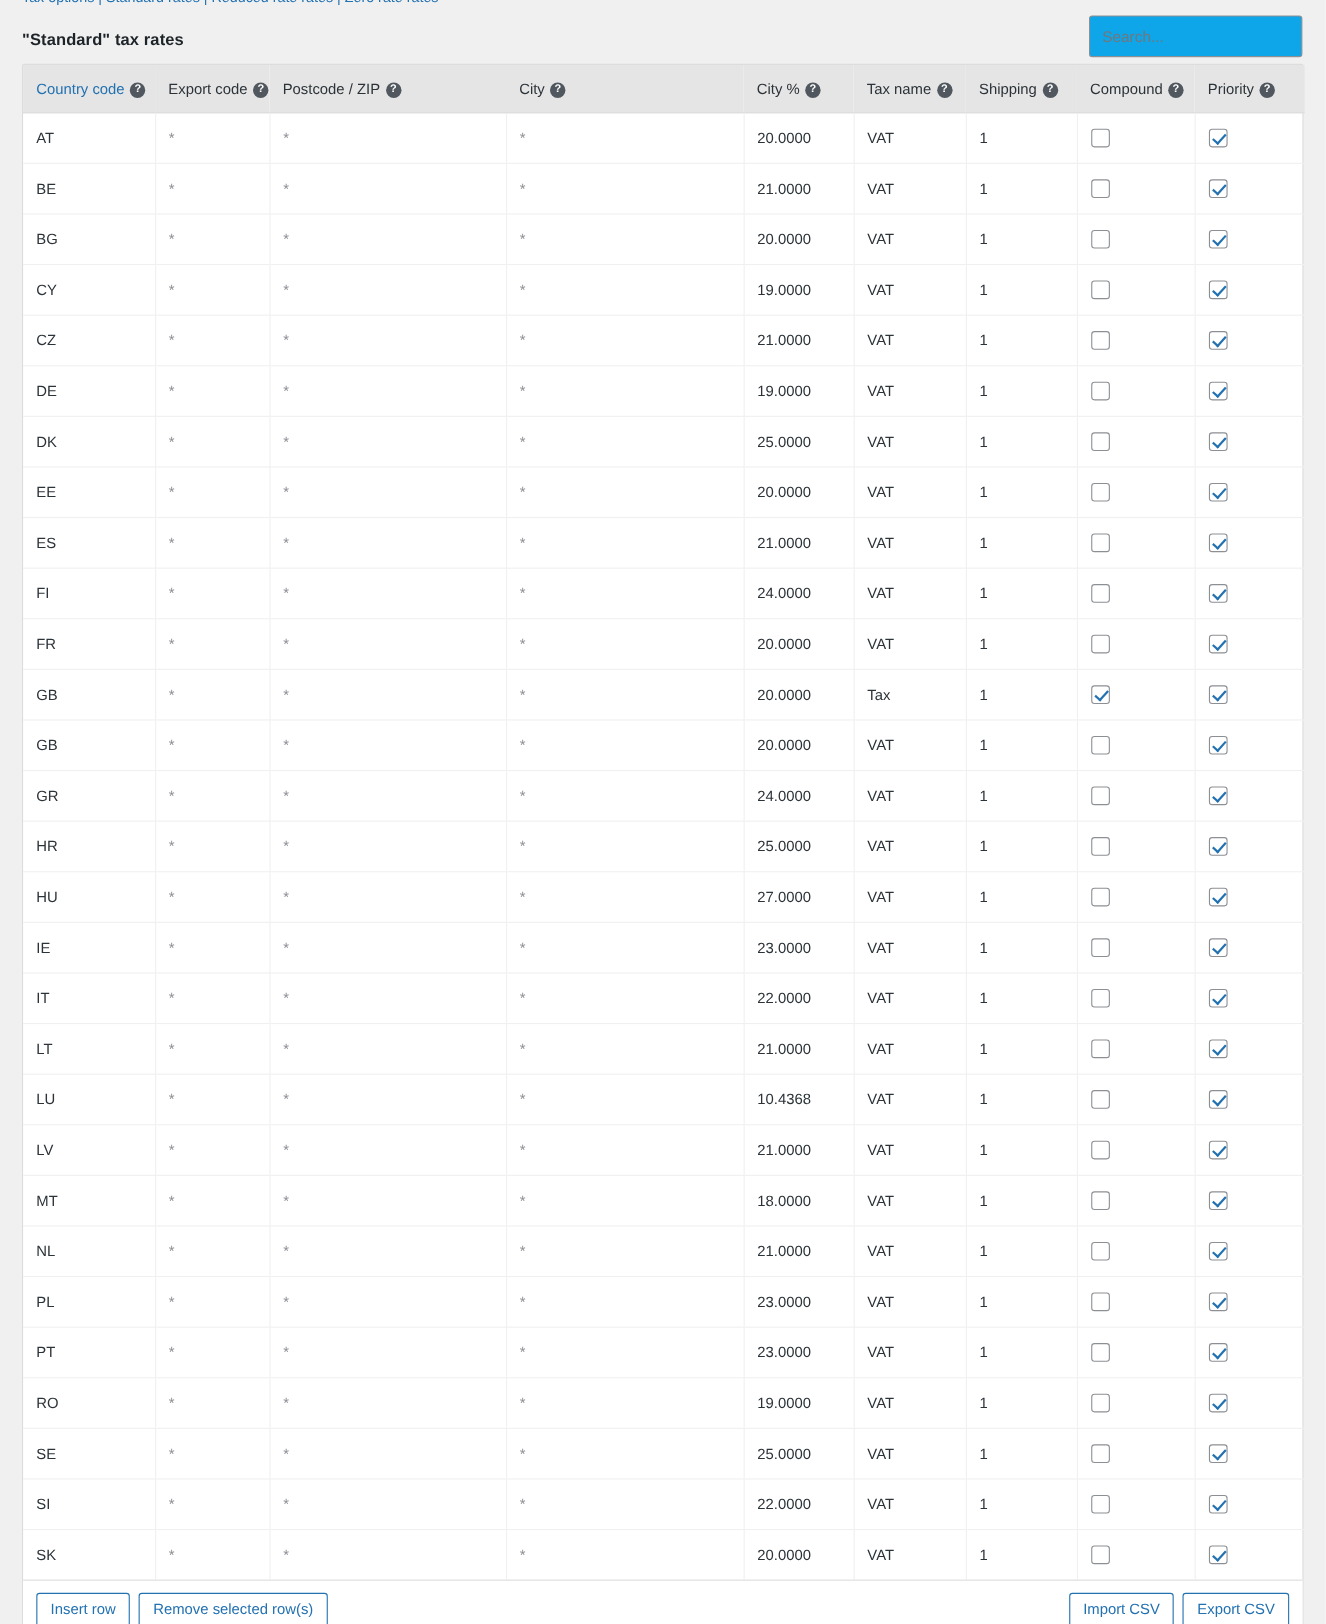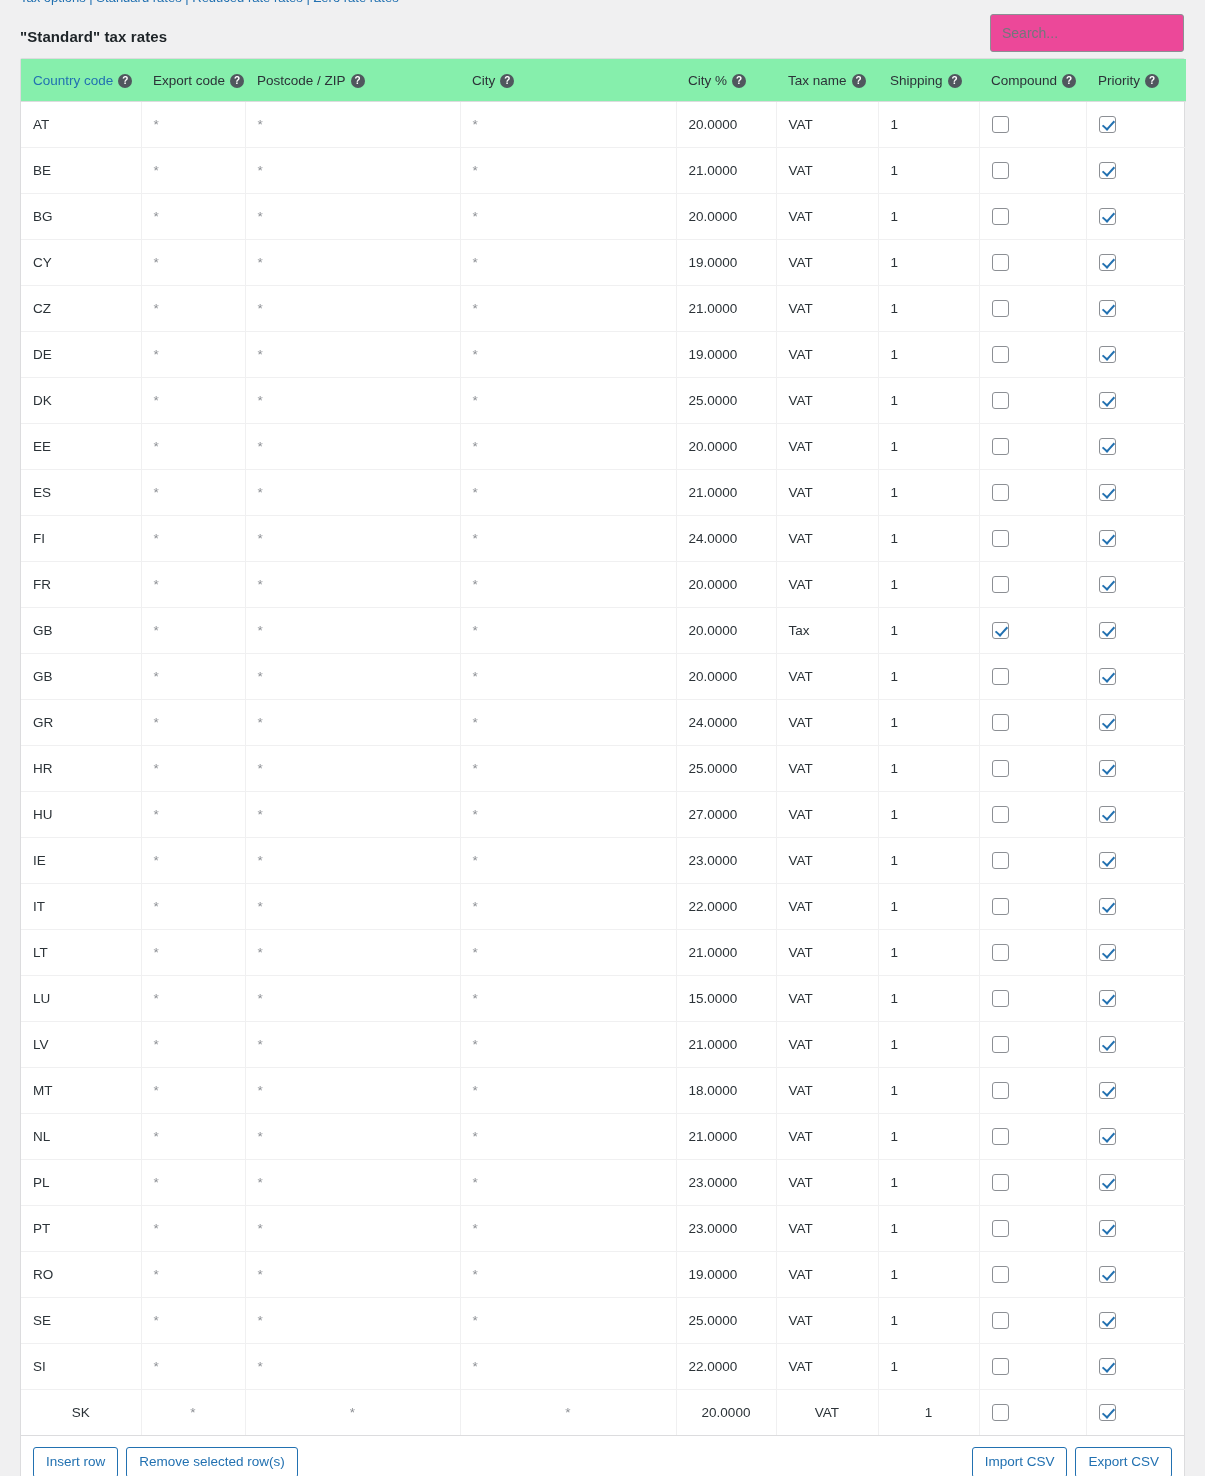--- a/index.html
+++ b/index.html
@@ -50,21 +50,21 @@
   }
   .search-input {
     width: 194px;
     height: 38px;
     padding: 4px 11px;
     font-size: 14px;
     font-family: "Liberation Sans", sans-serif;
     color: #2c3338;
     border: 1px solid #8c8f94;
     border-radius: 3px;
-    background: #ec4899;
+    background: #0ea5e9;
     outline: none;
   }
   .search-input::placeholder { color: #72777c; opacity: 1; }
 
   .card {
     background: #fff;
     border: 1px solid #dcdcde;
     border-radius: 2px;
     width: 1165px;
   }
@@ -78,32 +78,32 @@
   }
   table.rates th {
     text-align: left;
     font-weight: normal;
     font-size: 13.5px;
     color: #2c3338;
     padding: 14px 12px 13px 12px;
     border-bottom: 1px solid #dcdcde;
     white-space: nowrap;
     vertical-align: middle;
-    background: #86efac;
+    background: #e5e5e5;
   }
   table.rates th.sortable .hl { color: #2271b1; cursor: pointer; }
   table.rates td {
     padding: 0;
     border-bottom: 1px solid #f0f0f1;
     border-right: 1px solid #f0f0f1;
     height: 45px;
     vertical-align: middle;
   }
   table.rates td:last-child { border-right: none; }
-  table.rates tbody tr:last-child td { border-bottom: none; text-align: center; }
+  table.rates tbody tr:last-child td { border-bottom: none; }
 
   .cellval {
     display: block;
     padding: 0 12px;
     font-size: 13.5px;
     color: #2c3338;
     line-height: 45px;
     overflow: hidden;
     white-space: nowrap;
     text-overflow: ellipsis;
@@ -862,21 +862,21 @@
             <td>
               <span class="cellval wild">*</span>
             </td>
             <td>
               <span class="cellval wild">*</span>
             </td>
             <td>
               <span class="cellval wild">*</span>
             </td>
             <td>
-              <span class="cellval">15.0000</span>
+              <span class="cellval">10.4368</span>
             </td>
             <td>
               <span class="cellval">VAT</span>
             </td>
             <td>
               <span class="cellval">1</span>
             </td>
             <td>
               <div class="cbwrap">
                 <span class="cb"></span>

